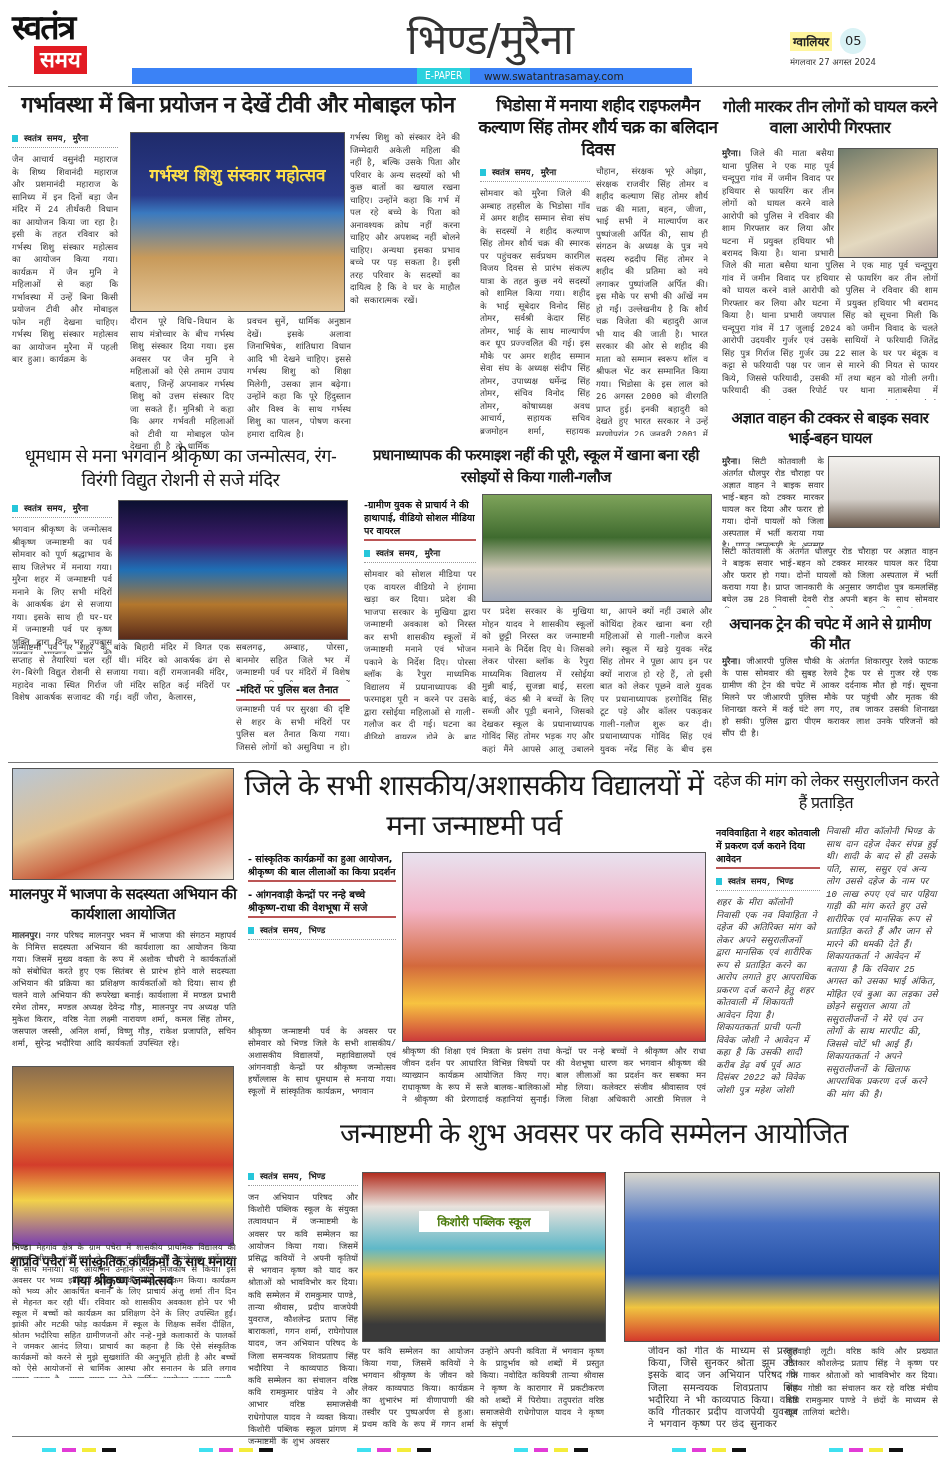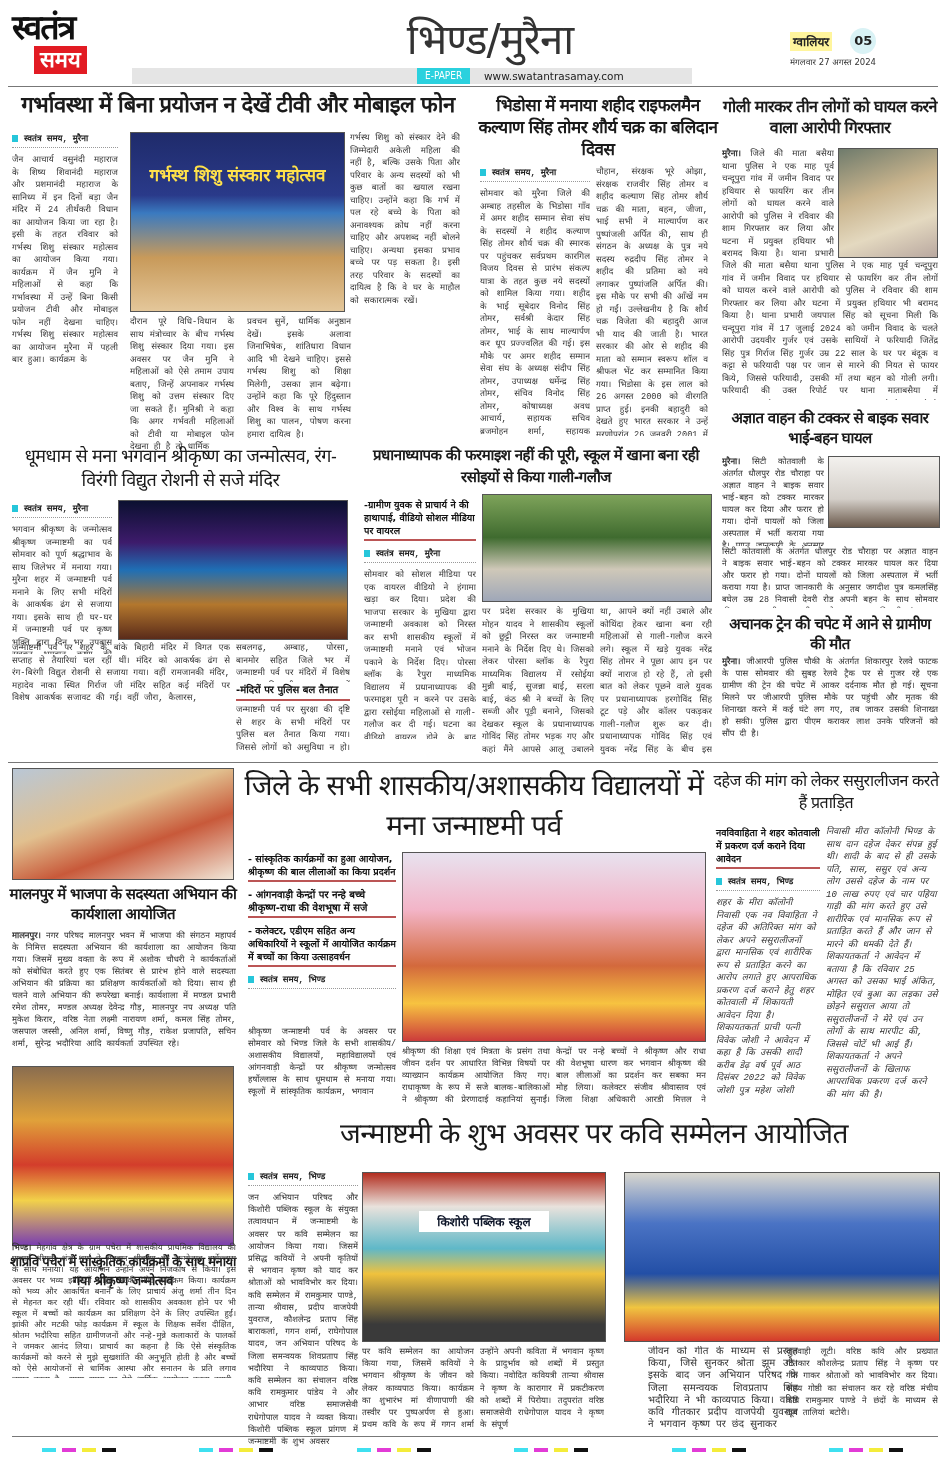--- a/index.html
+++ b/index.html
@@ -18,27 +18,27 @@
 </style>
 </head>
 <body>
 
 <header>
   <div class="abs" style="left:12px;top:8px;width:92px;height:70px">
     <div style="font-family:'DejaVu Sans',sans-serif;font-weight:bold;font-size:34px;line-height:38px;color:#111;letter-spacing:-2px">स्वतंत्र</div>
     <div style="position:absolute;left:22px;top:38px;background:#e21b23;color:#fff;font-weight:bold;font-size:22px;line-height:28px;padding:0 6px">समय</div>
   </div>
   <div class="abs" style="left:360px;top:14px;width:260px;text-align:center;font-size:42px;line-height:52px;color:#333;letter-spacing:-1px">भिण्ड/मुरैना</div>
-  <div class="abs" style="left:132px;top:68px;width:560px;height:16px;background:#e5e5e5">
+  <div class="abs" style="left:132px;top:68px;width:560px;height:16px;background:#3b82f6">
     <span style="position:absolute;left:285px;top:0;height:16px;background:#2bd1de;color:#fff;font-size:10px;line-height:16px;padding:0 8px;font-family:'DejaVu Sans Condensed','DejaVu Sans',sans-serif">E-PAPER</span>
     <span style="position:absolute;left:352px;top:0;font-size:10.5px;line-height:16px;color:#222">www.swatantrasamay.com</span>
   </div>
   <div class="abs" style="left:790px;top:28px;width:140px">
     <span style="display:inline-block;background:#fff59d;font-weight:bold;font-size:12px;padding:1px 3px">ग्वालियर</span>
-    <span style="display:inline-block;margin-left:13px;width:26px;height:26px;border-radius:50%;background:#d9f2f5;text-align:center;font-weight:bold;font-size:13px;line-height:26px;vertical-align:middle">05</span>
+    <span style="display:inline-block;margin-left:3px;width:26px;height:26px;border-radius:50%;background:#d9f2f5;text-align:center;font-weight:normal;font-size:13px;line-height:26px;vertical-align:middle">05</span>
     <div style="font-size:8.5px;color:#333;margin-top:2px">मंगलवार 27 अगस्त 2024</div>
   </div>
   <div class="abs rule" style="left:8px;top:86px;width:930px"></div>
 </header>
 
 <article>
   <h1 class="abs hl" style="left:8px;top:92px;width:460px;font-size:22px">गर्भावस्था में बिना प्रयोजन न देखें टीवी और मोबाइल फोन</h1>
   <div class="abs" style="left:12px;top:132px;width:106px">
     <div class="byline" style="font-size:8.5px">स्वतंत्र समय, मुरैना</div>
     <p class="body" style="font-size:8.6px;line-height:12.5px">जैन आचार्य वसुनंदी महाराज के शिष्य शिवानंदी महाराज और प्रशमानंदी महाराज के सानिध्य में इन दिनों बड़ा जैन मंदिर में 24 तीर्थंकरी विधान का आयोजन किया जा रहा है। इसी के तहत रविवार को गर्भस्थ शिशु संस्कार महोत्सव का आयोजन किया गया। कार्यक्रम में जैन मुनि ने महिलाओं से कहा कि गर्भावस्था में उन्हें बिना किसी प्रयोजन टीवी और मोबाइल फोन नहीं देखना चाहिए। गर्भस्थ शिशु संस्कार महोत्सव का आयोजन मुरैना में पहली बार हुआ। कार्यक्रम के</p>
@@ -126,21 +126,20 @@
     <b>मालनपुर।</b>
     <span>नगर परिषद मालनपुर भवन में भाजपा की संगठन महापर्व के निमित्त सदस्यता अभियान की कार्यशाला का आयोजन किया गया। जिसमें मुख्य वक्ता के रूप में अशोक चौधरी ने कार्यकर्ताओं को संबोधित करते हुए एक सितंबर से प्रारंभ होने वाले सदस्यता अभियान की प्रक्रिया का प्रशिक्षण कार्यकर्ताओं को दिया। साथ ही चलने वाले अभियान की रूपरेखा बनाई। कार्यशाला में मण्डल प्रभारी रमेश तोमर, मण्डल अध्यक्ष देवेन्द्र गौड़, मालनपुर नप अध्यक्ष पति मुकेश किरार, वरिष्ठ नेता लक्ष्मी नारायण शर्मा, कमल सिंह तोमर, जसपाल जस्सी, अनिल शर्मा, विष्णु गौड़, राकेश प्रजापति, सचिन शर्मा, सुरेन्द्र भदौरिया आदि कार्यकर्ता उपस्थित रहे।</span>
   </p>
 </article>
 
 <article>
   <h2 class="abs hl hl-light" style="left:244px;top:766px;width:460px;font-size:28px;line-height:40px">जिले के सभी शासकीय/अशासकीय विद्यालयों में मना जन्माष्टमी पर्व</h2>
   <div class="abs" style="left:248px;top:852px;width:148px">
     <div class="kicker" style="font-size:9.5px;line-height:13px">- सांस्कृतिक कार्यक्रमों का हुआ आयोजन, श्रीकृष्ण की बाल लीलाओं का किया प्रदर्शन</div>
     <div class="kicker" style="font-size:10px;line-height:13px">- आंगनवाड़ी केन्द्रों पर नन्हे बच्चे श्रीकृष्ण-राधा की वेशभूषा में सजे</div>
-    <div class="kicker" style="font-size:9.5px;line-height:13px">- कलेक्टर, एडीएम सहित अन्य अधिकारियों ने स्कूलों में आयोजित कार्यक्रम में बच्चों का किया उत्साहवर्धन</div>
     <div class="byline" style="font-size:8.5px">स्वतंत्र समय, भिण्ड</div>
   </div>
   <div class="abs photo" style="left:402px;top:852px;width:304px;height:190px;background:linear-gradient(180deg,#e8e2ef,#f3b5c8 30%,#d3693c 60%,#f7c340 80%,#cc3b3b)"></div>
   <p class="abs body" style="left:248px;top:1026px;width:148px;height:80px;overflow:hidden;font-size:8.4px;line-height:12px">श्रीकृष्ण जन्माष्टमी पर्व के अवसर पर सोमवार को भिण्ड जिले के सभी शासकीय/अशासकीय विद्यालयों, महाविद्यालयों एवं आंगनवाड़ी केन्द्रों पर श्रीकृष्ण जन्मोत्सव हर्षोल्लास के साथ धूमधाम से मनाया गया। स्कूलों में सांस्कृतिक कार्यक्रम, भगवान</p>
   <p class="abs body" style="left:402px;top:1046px;width:148px;height:60px;overflow:hidden;font-size:8.4px;line-height:12px">श्रीकृष्ण की शिक्षा एवं मित्रता के प्रसंग तथा जीवन दर्शन पर आधारित विभिन्न विषयों पर व्याख्यान कार्यक्रम आयोजित किए गए। राधाकृष्ण के रूप में सजे बालक-बालिकाओं ने श्रीकृष्ण की प्रेरणादाई कहानियां सुनाईं। साथ ही बच्चों को भारतीय संस्कृति और परंपराओं से रूबरू कराया गया। स्कूलों में मटकी फोड़ प्रतियोगिता भी आयोजित की गई। छात्र-छात्राओं द्वारा कृष्ण और राधा से संबंधित भजनों पर नृत्य का मनमोहक प्रदर्शन किया गया। आंगनवाड़ी</p>
   <p class="abs body" style="left:556px;top:1046px;width:150px;height:60px;overflow:hidden;font-size:8.4px;line-height:12px">केन्द्रों पर नन्हे बच्चों ने श्रीकृष्ण और राधा की वेशभूषा धारण कर भगवान श्रीकृष्ण की बाल लीलाओं का प्रदर्शन कर सबका मन मोह लिया। कलेक्टर संजीव श्रीवास्तव एवं जिला शिक्षा अधिकारी आरडी मित्तल ने उ.मा. एमएलबी कन्या स्कूल भिण्ड, अपर कलेक्टर लक्ष्मीकांत पाण्डेय ने शा. उमावि बर्रई एवं सभी अनुविभागीय अधिकारियों ने अपने क्षेत्र के स्कूलों में आयोजित जन्माष्टमी पर्व कार्यक्रम में पहुंचकर बच्चों का उत्साहवर्धन किया।</p>
 </article>
 
 <article>
   <h2 class="abs hl hl-light" style="left:712px;top:770px;width:228px;font-size:16px;line-height:22px">दहेज की मांग को लेकर ससुरालीजन करते हैं प्रताड़ित</h2>
@@ -161,21 +160,21 @@
   </p>
 </article>
 
 <article>
   <h2 class="abs hl hl-light" style="left:244px;top:1114px;width:700px;font-size:28px;line-height:40px">जन्माष्टमी के शुभ अवसर पर कवि सम्मेलन आयोजित</h2>
   <div class="abs" style="left:248px;top:1170px;width:110px">
     <div class="byline" style="font-size:8.5px">स्वतंत्र समय, भिण्ड</div>
     <p class="body" style="font-size:8.4px;line-height:12.2px;height:260px;overflow:hidden">जन अभियान परिषद और किशोरी पब्लिक स्कूल के संयुक्त तत्वावधान में जन्माष्टमी के अवसर पर कवि सम्मेलन का आयोजन किया गया। जिसमें प्रसिद्ध कवियों ने अपनी कृतियों से भगवान कृष्ण को याद कर श्रोताओं को भावविभोर कर दिया। कवि सम्मेलन में रामकुमार पाण्डे, तान्या श्रीवास, प्रदीप वाजपेयी युवराज, कौशलेन्द्र प्रताप सिंह बाराकलां, गगन शर्मा, राघेगोपाल यादव, जन अभियान परिषद के जिला समन्वयक शिवप्रताप सिंह भदौरिया ने काव्यपाठ किया। कवि सम्मेलन का संचालन वरिष्ठ कवि रामकुमार पांडेय ने और आभार वरिष्ठ समाजसेवी राधेगोपाल यादव ने व्यक्त किया। किशोरी पब्लिक स्कूल प्रांगण में जन्माष्टमी के शुभ अवसर</p>
   </div>
   <div class="abs photo" style="left:362px;top:1172px;width:244px;height:170px;background:linear-gradient(180deg,#b22d1f 0%,#e9e2dc 20%,#5fb8c8 45%,#f0c23d 60%,#3a3a3a 90%)">
-    <div style="margin:38px auto 0;width:130px;background:#fff;color:#0f172a;font-weight:bold;font-size:12px;text-align:center;padding:2px 0">किशोरी पब्लिक स्कूल</div>
+    <div style="margin:38px auto 0;width:130px;background:#fff;color:#4d7c0f;font-weight:bold;font-size:12px;text-align:center;padding:2px 0">किशोरी पब्लिक स्कूल</div>
   </div>
   <div class="abs photo" style="left:624px;top:1172px;width:316px;height:170px;background:linear-gradient(180deg,#d9d7cf,#4a73c4 30%,#234fa6 60%,#f0c540 80%,#d43a2c)"></div>
   <p class="abs body" style="left:362px;top:1346px;width:112px;height:84px;overflow:hidden;font-size:8.4px;line-height:12.2px">पर कवि सम्मेलन का आयोजन किया गया, जिसमें कवियों ने भगवान श्रीकृष्ण के जीवन को लेकर काव्यपाठ किया। कार्यक्रम का शुभारंभ मां वीणापाणी की तस्वीर पर पुष्पअर्पण से हुआ। प्रथम कवि के रूप में गगन शर्मा ने काव्यपाठ किया,</p>
   <p class="abs body" style="left:480px;top:1346px;width:124px;height:84px;overflow:hidden;font-size:8.4px;line-height:12.2px">उन्होंने अपनी कविता में भगवान कृष्ण के प्रादुर्भाव को शब्दों में प्रस्तुत किया। नवोदित कवियत्री तान्या श्रीवास ने कृष्ण के कारागार में प्रकटीकरण को शब्दों में पिरोया। तदुपरांत वरिष्ठ समाजसेवी राधेगोपाल यादव ने कृष्ण के संपूर्ण</p>
   <p class="abs body" style="left:648px;top:1346px;width:150px;height:84px;overflow:hidden;font-size:10px;line-height:12.2px">जीवन को गीत के माध्यम से प्रस्तुत किया, जिसे सुनकर श्रोता झूम उठे। इसके बाद जन अभियान परिषद के जिला समन्वयक शिवप्रताप सिंह भदौरिया ने भी काव्यपाठ किया। वरिष्ठ कवि गीतकार प्रदीप वाजपेयी युवराज ने भगवान कृष्ण पर छंद सुनाकर</p>
   <p class="abs body" style="left:786px;top:1346px;width:152px;height:84px;overflow:hidden;font-size:8.4px;line-height:12.2px">वाहवाही लूटी। वरिष्ठ कवि और प्रख्यात गीतकार कौशलेन्द्र प्रताप सिंह ने कृष्ण पर गीत गाकर श्रोताओं को भावविभोर कर दिया। काव्य गोष्ठी का संचालन कर रहे वरिष्ठ मंचीय कवि रामकुमार पाण्डे ने छंदों के माध्यम से खूब तालियां बटोरी।</p>
 </article>
 
 <footer>
   <div class="abs rule" style="left:12px;top:1436px;width:926px"></div>

